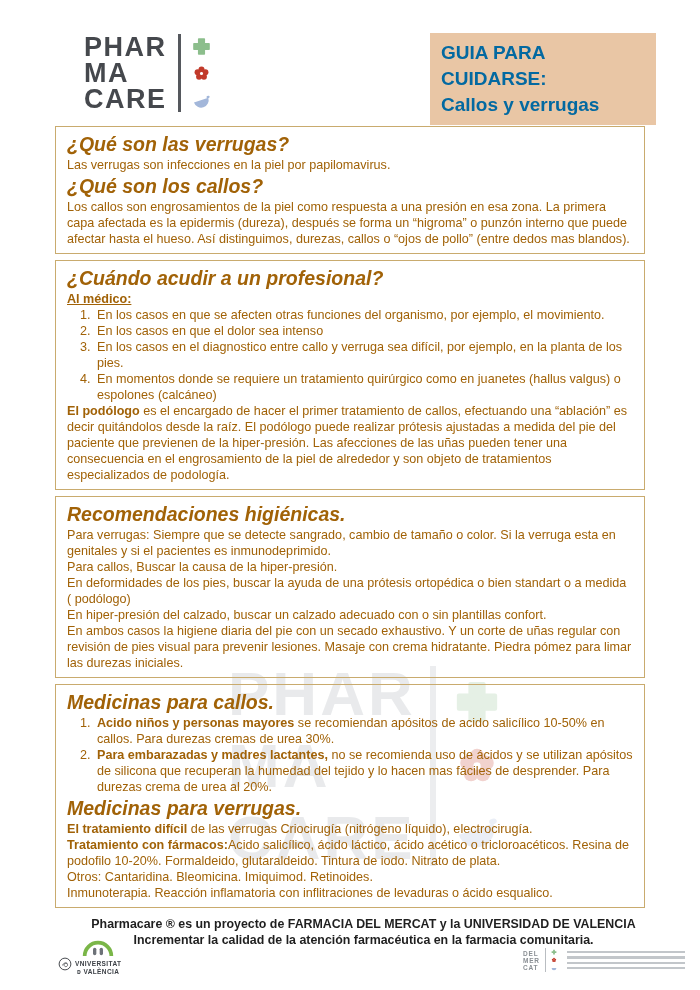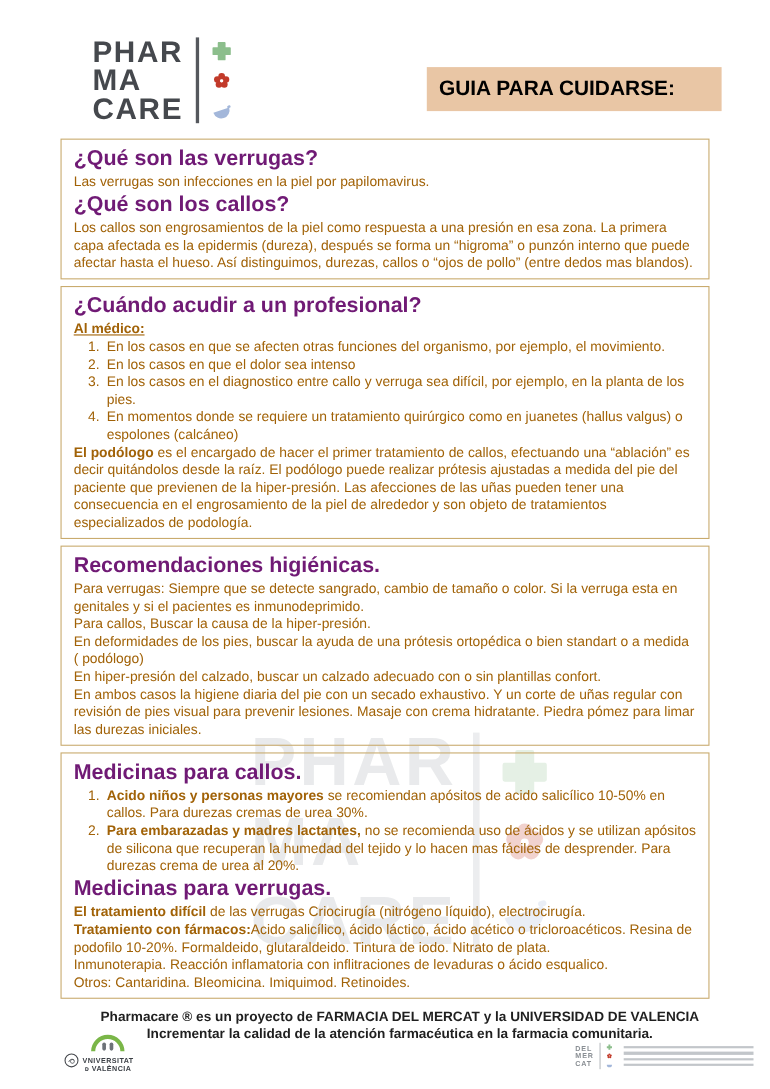--- a/index.html
+++ b/index.html
@@ -43,38 +43,37 @@
   .header { position: relative; height: 126px; }
   .brand { position: absolute; left: 84px; top: 34px; display: flex; align-items: center; }
   .brand-text div {
     font-size: 27px; font-weight: bold; letter-spacing: 1.5px;
     line-height: 26px; color: #45484d;
   }
   .brand-divider { width: 3px; height: 78px; background: #55585d; margin: 0 11px; }
   .brand-icons { display: flex; flex-direction: column; gap: 8px; }
   .brand-icons svg { width: 19px; height: 19px; }
   .title-box {
-    position: absolute; right: 44px; top: 33px; width: 268px;
+    position: absolute; right: 44px; top: 33px; width: 226px;
     background: #e9c6a5;
     padding: 7px 11px;
     font-size: 19px; font-weight: bold; line-height: 26px;
-    color: #000000;
-    margin-top: 28px;
+    color: #0369a1;
   }
   
   .main { margin: 0 55px; }
   .box {
     border: 1.6px solid #c9ab6e;
     background: transparent;
     padding: 4px 11px 6px 11px;
     margin-bottom: 6px;
   }
   .box h2 {
-    font-size: 19.5px; font-weight: bold; color: #701a75;
-    line-height: 24px; margin: 1px 0 1px 0;
+    font-size: 19.5px; font-weight: bold; color: #a16207;
+    line-height: 24px; margin: 1px 0 1px 0; font-style: italic;
   }
   .box p, .box li {
     font-size: 12.6px; line-height: 16px; color: #a16207;
   }
   .box ol { margin: 0; padding-left: 27px; }
   .box li { padding-left: 3px; }
   .bold { font-weight: bold; text-decoration: underline; }
   
   .footer { text-align: center; margin-top: 8px; margin-left: 27px; }
   .footer p { font-size: 12.4px; font-weight: bold; line-height: 16px; color: #1f1f1f; }
@@ -154,20 +153,21 @@
           <svg viewBox="0 0 24 24">
               <g fill="#a3b7da" transform="rotate(-18 12 13)">
                 <path d="M2.5 11.5h19a9.5 9.5 0 0 1-19 0z"></path>
                 <rect x="19.6" y="9" width="4" height="2.8" rx="1.4"></rect>
               </g>
             </svg>
         </div>
       </div>
       <div class="title-box">
         <div>GUIA PARA CUIDARSE:</div>
+        <div>Callos y verrugas</div>
       </div>
     </div>
 
     <div class="main">
 
       <section class="box">
         <h2>¿Qué son las verrugas?</h2>
         <p>Las verrugas son infecciones en la piel por papilomavirus.</p>
         <h2>¿Qué son los callos?</h2>
         <p>Los callos son engrosamientos de la piel como respuesta a una presión en esa zona. La primera capa afectada es la epidermis (dureza), después se forma un “higroma” o punzón interno que puede afectar hasta el hueso. Así distinguimos, durezas, callos o “ojos de pollo” (entre dedos mas blandos).</p>
@@ -196,22 +196,22 @@
 
       <section class="box">
         <h2>Medicinas para callos.</h2>
         <ol>
           <li><b>Acido niños y personas mayores</b><span> se recomiendan apósitos de acido salicílico 10-50% en callos. Para durezas cremas de urea 30%.</span></li>
           <li><b>Para embarazadas y madres lactantes,</b><span> no se recomienda uso de ácidos y se utilizan apósitos de silicona que recuperan la humedad del tejido y lo hacen mas fáciles de desprender. Para durezas crema de urea al 20%.</span></li>
         </ol>
         <h2>Medicinas para verrugas.</h2>
         <p><b>El tratamiento difícil</b><span> de las verrugas Criocirugía (nitrógeno líquido), electrocirugía.</span></p>
         <p><b>Tratamiento con fármacos:</b><span>Acido salicílico, ácido láctico, ácido acético o tricloroacéticos. Resina de podofilo 10-20%. Formaldeido, glutaraldeido. Tintura de iodo. Nitrato de plata.</span></p>
+        <p>Otros: Cantaridina. Bleomicina. Imiquimod. Retinoides.</p>
         <p>Inmunoterapia. Reacción inflamatoria con inflitraciones de levaduras o ácido esqualico.</p>
-        <p>Otros: Cantaridina. Bleomicina. Imiquimod. Retinoides.</p>
       </section>
 
     </div>
 
     <div class="footer">
       <p>Pharmacare ® es un proyecto de FARMACIA DEL MERCAT y la UNIVERSIDAD DE VALENCIA</p>
       <p>Incrementar la calidad de la atención farmacéutica en la farmacia comunitaria.</p>
     </div>
 
     <div class="uv-logo">

